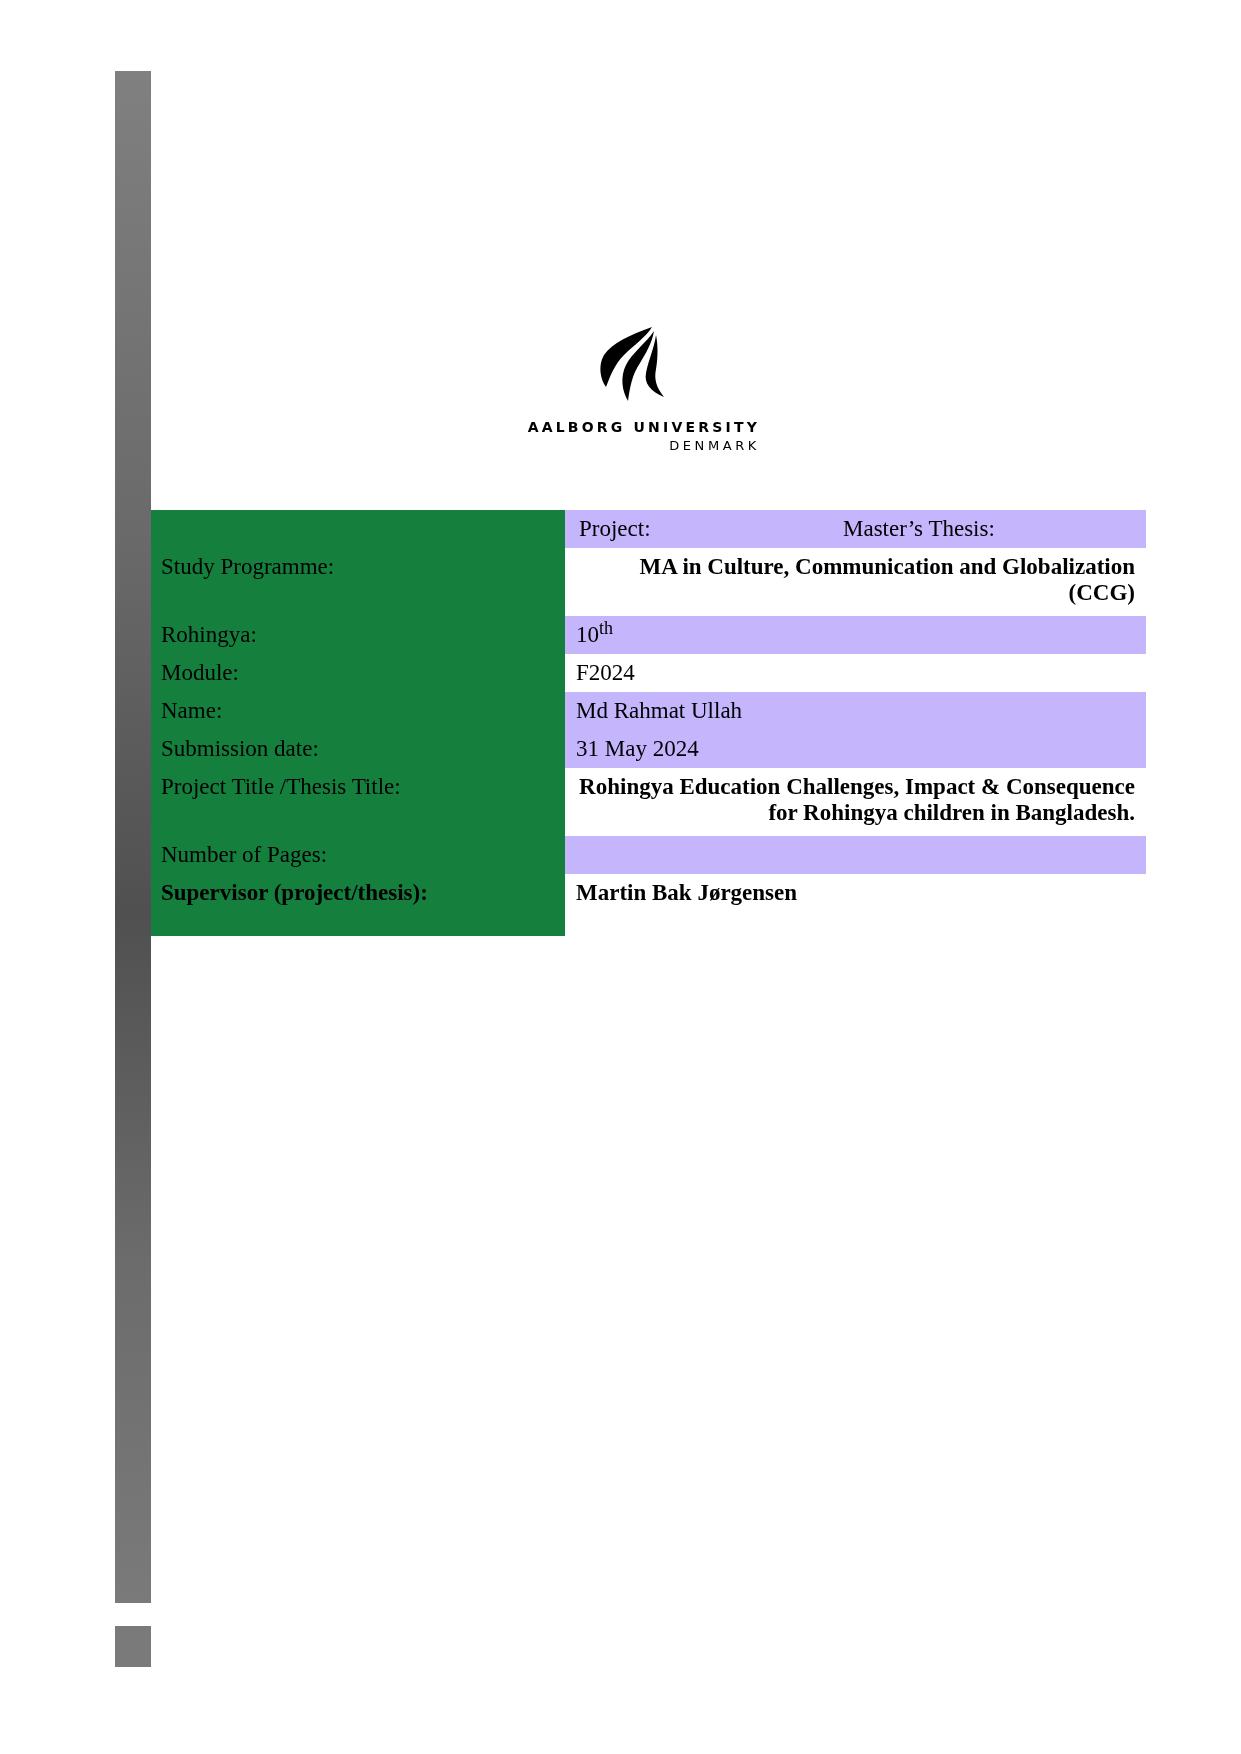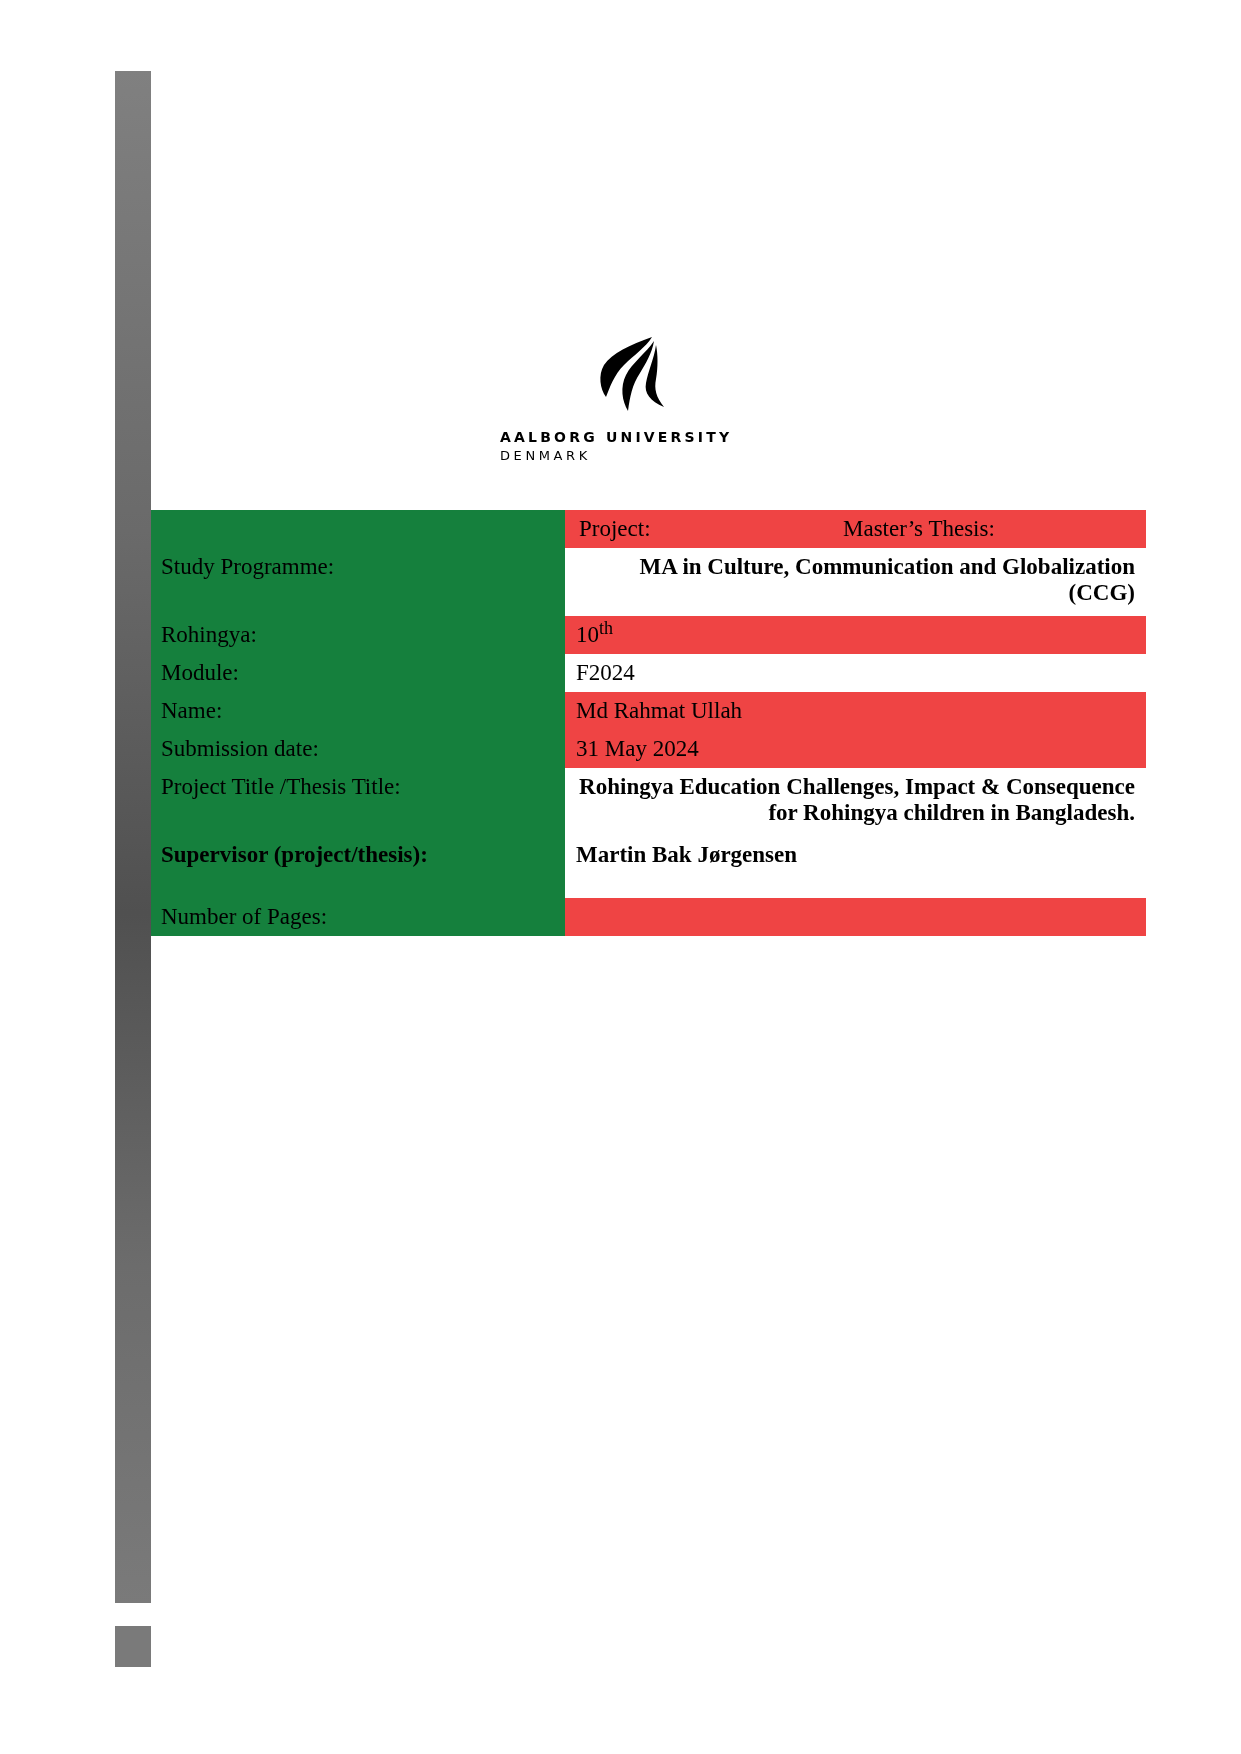--- a/index.html
+++ b/index.html
@@ -1,31 +1,31 @@
 <!DOCTYPE html>
 <html><head>
 <meta charset="utf-8">
 <style>
   html, body { margin:0; padding:0; background:#ffffff; }
   body { width:1241px; height:1754px; position:relative; overflow:hidden;
          font-family:"Liberation Serif", "DejaVu Serif", serif; color:#000; }
   .sidebar-bar { position:absolute; left:115px; top:71px; width:36px; height:1532px;
     background:linear-gradient(to bottom, #808080 0%, #6a6a6a 30%, #505050 55%, #6c6c6c 78%, #7a7a7a 100%); }
   .sidebar-square { position:absolute; left:115px; top:1626px; width:36px; height:41px; background:#7a7a7a; }
-  .logo { position:absolute; left:500px; top:335px; width:260px; text-align:left; }
+  .logo { position:absolute; left:500px; top:325px; width:260px; text-align:right; }
   .logo svg { display:block; margin:0 auto; }
   .logo-name { font-family:"DejaVu Sans", sans-serif; font-weight:bold; font-size:14px;
     letter-spacing:3.2px; margin-top:14px; }
   .logo-sub { font-family:"DejaVu Sans", sans-serif; font-size:13px; letter-spacing:3.6px; margin-top:3px; }
 
   .info-table { position:absolute; left:151px; top:510px; width:995px; }
   .row { display:flex; font-size:23px; line-height:26px; }
   .cell-l { width:414px; padding:6px 10px; box-sizing:border-box; background:#15803d; }
   .cell-r { flex:1; padding:6px 11px; box-sizing:border-box; }
-  .shade { background:#ef4444; }
+  .shade { background:#c4b5fd; }
   .white { background:#ffffff; }
   .bold { font-weight:bold; }
   .project-row .cell-r { display:flex; padding-left:14px; }
   .project-row .proj-label { width:264px; }
   sup { font-size:18px; vertical-align:8px; line-height:0; }
   .tall .cell-r { padding-bottom:10px;text-align:right; }
   .sup-row .cell-l { padding-bottom:30px; }
 </style>
 </head>
 <body>
@@ -76,22 +76,22 @@
   <div class="row">
     <div class="cell-l">Submission date:</div>
     <div class="cell-r shade">31 May 2024</div>
   </div>
 
   <div class="row tall">
     <div class="cell-l">Project Title /Thesis Title:</div>
     <div class="cell-r white bold">Rohingya Education Challenges, Impact &amp; Consequence for Rohingya children in Bangladesh.</div>
   </div>
 
+  <div class="row">
+    <div class="cell-l">Number of Pages:</div>
+    <div class="cell-r shade"></div>
+  </div>
+
   <div class="row sup-row">
     <div class="cell-l bold">Supervisor (project/thesis):</div>
     <div class="cell-r white bold">Martin Bak Jørgensen</div>
   </div>
-
-  <div class="row">
-    <div class="cell-l">Number of Pages:</div>
-    <div class="cell-r shade"></div>
-  </div>
 </div>
 
 </body></html>

